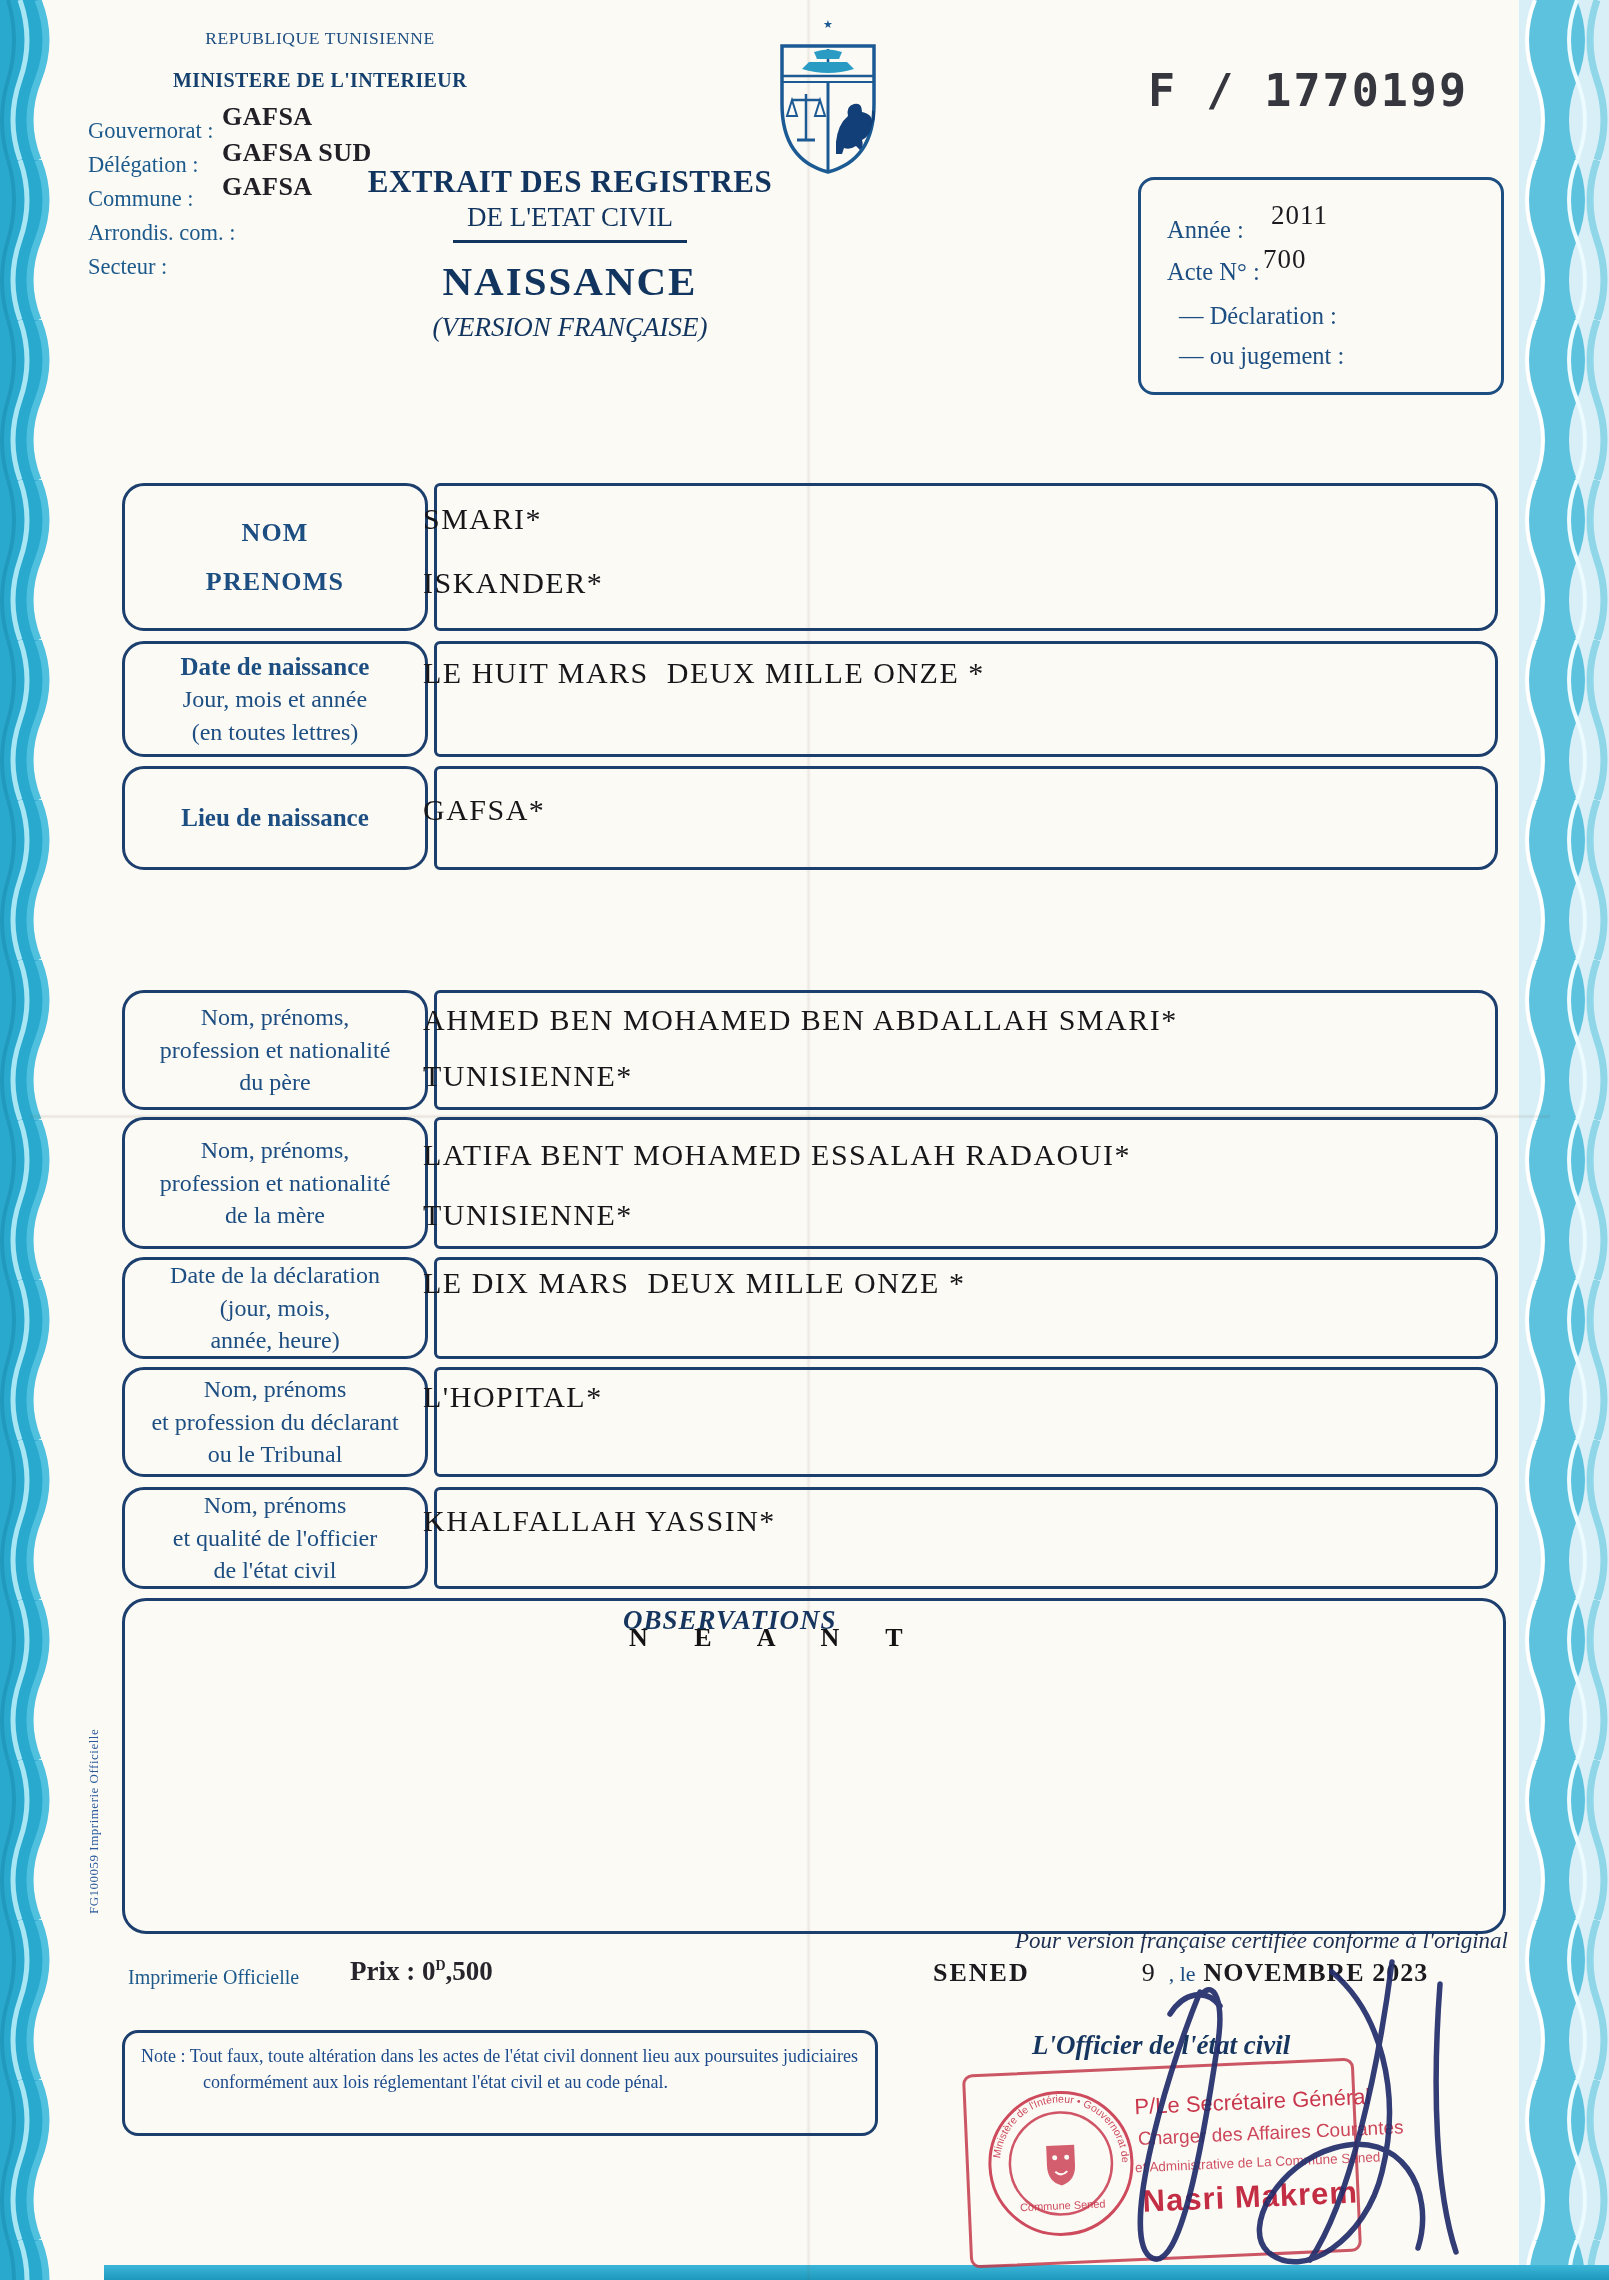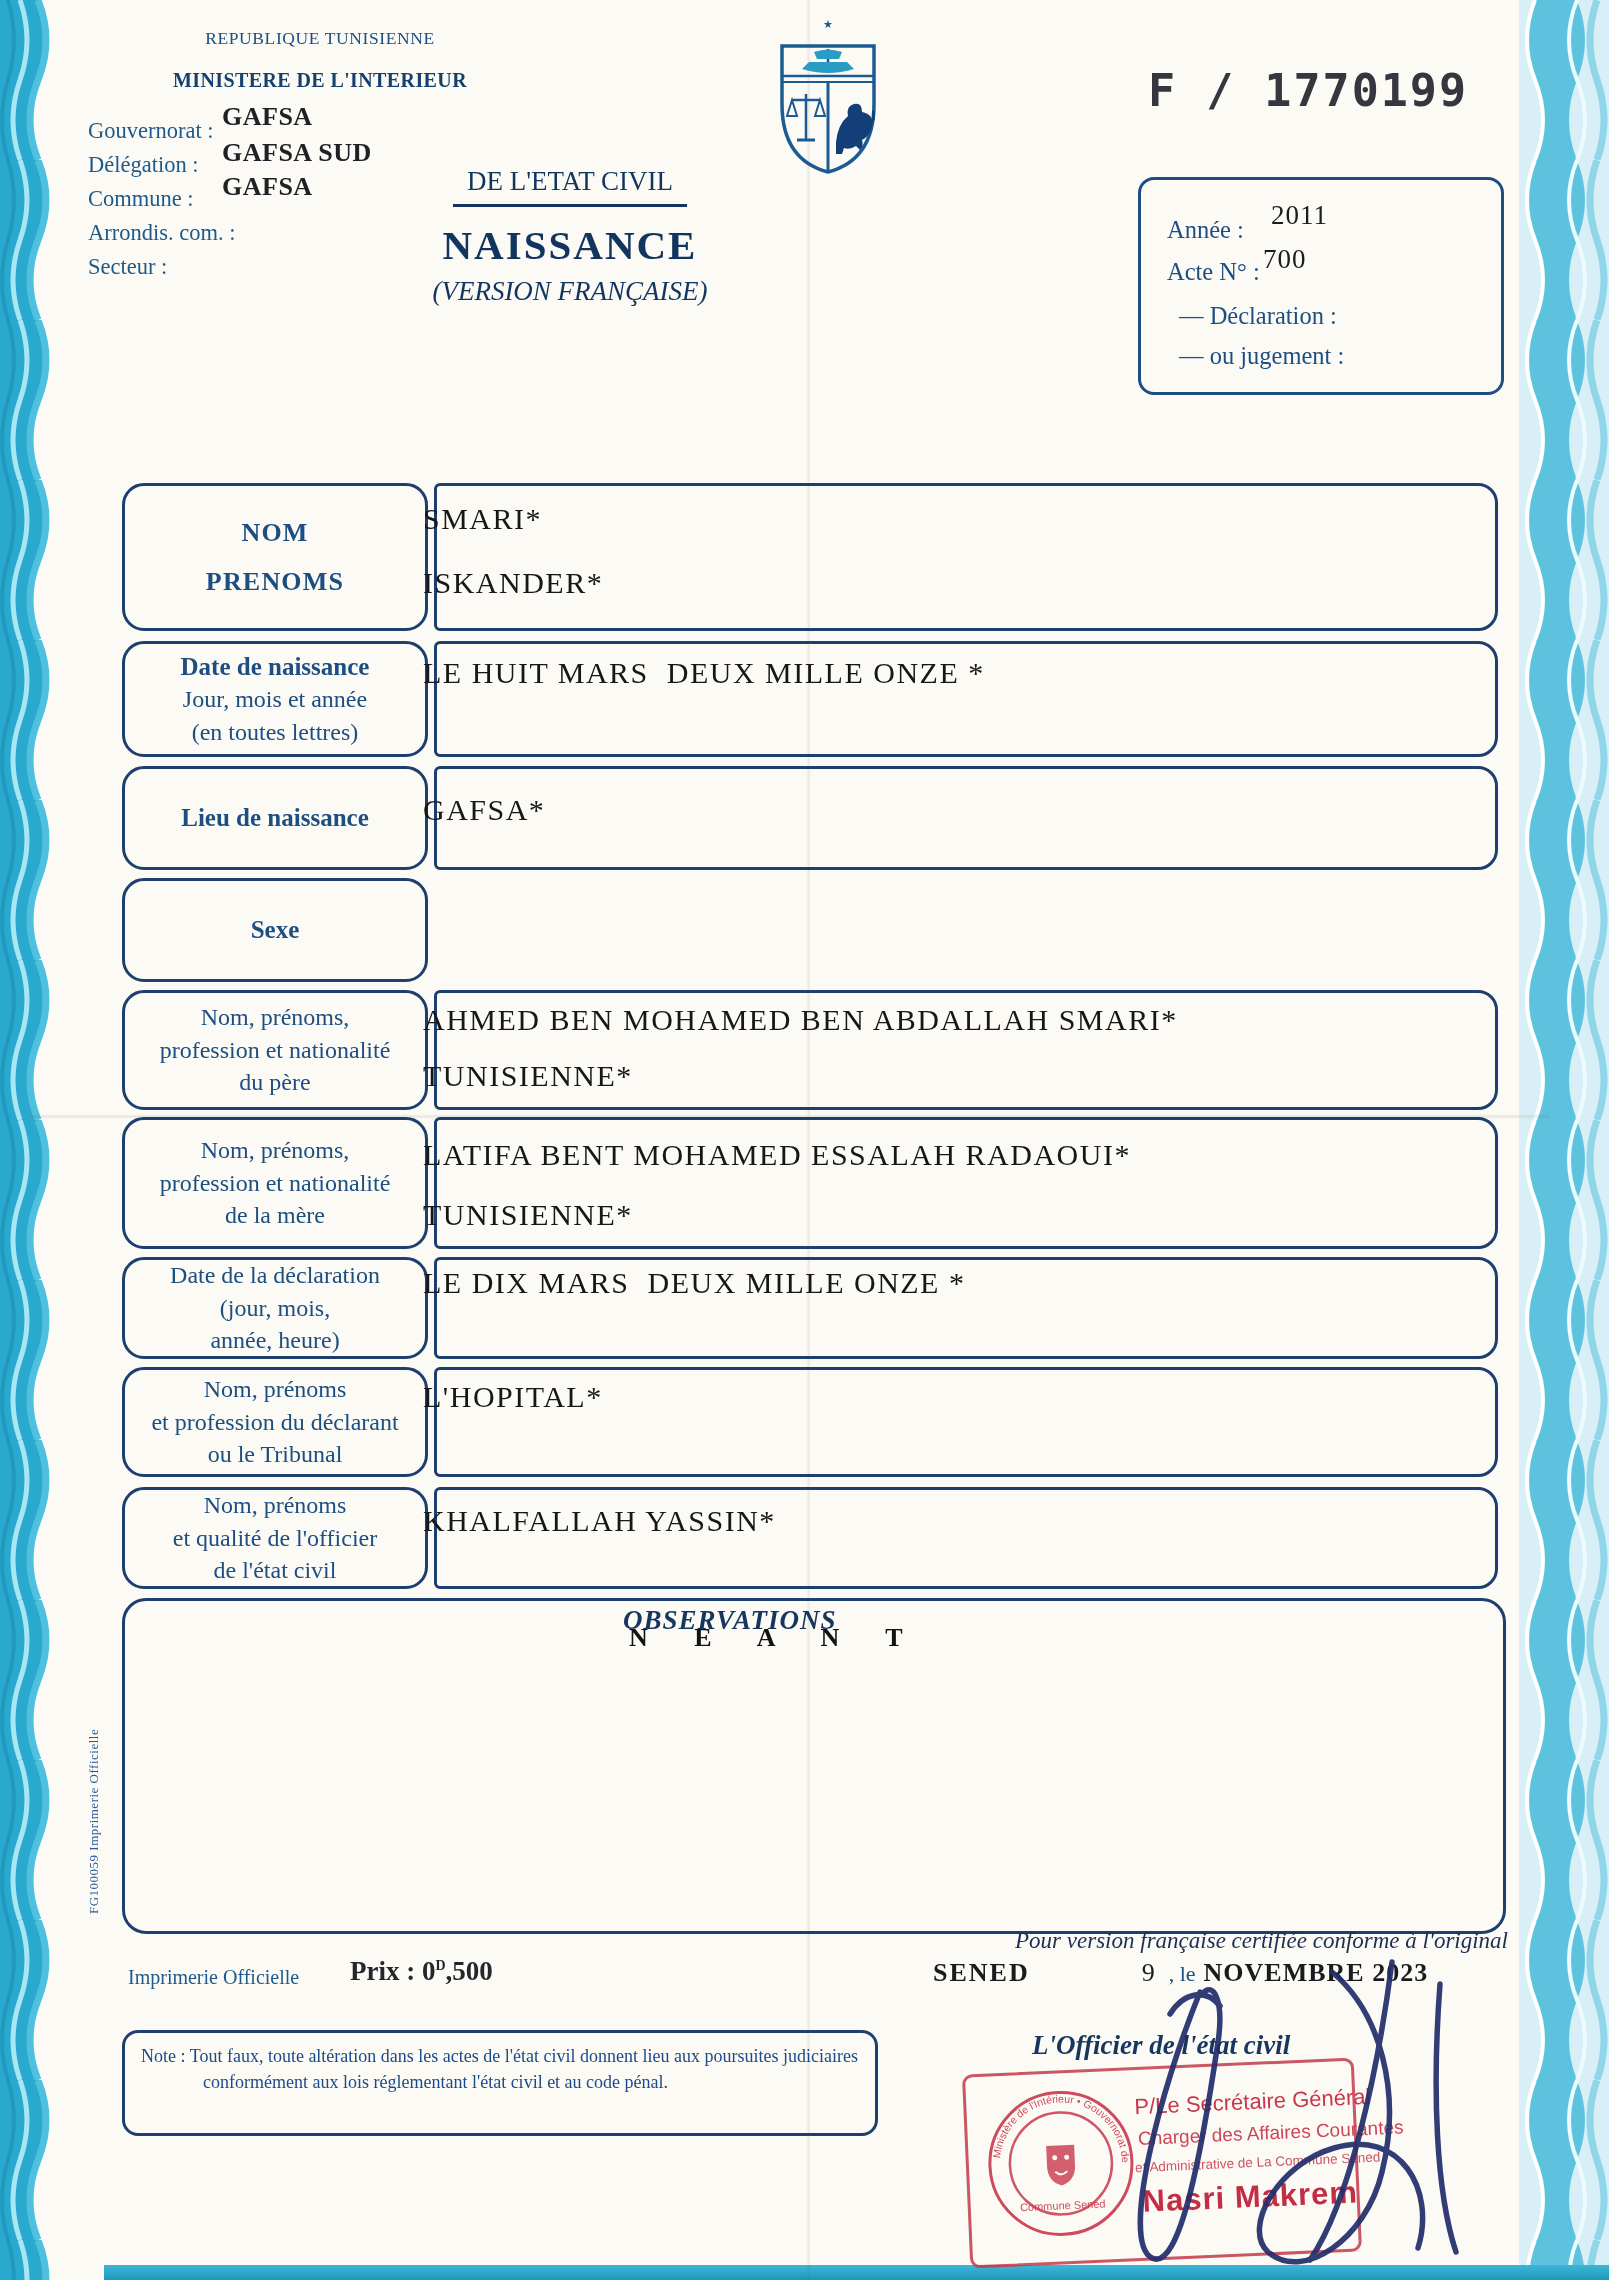--- a/index.html
+++ b/index.html
@@ -168,20 +168,21 @@
   <div class="actbox">
     <span class="abl a1">Année :</span>
     <span class="abv a1v">2011</span>
     <span class="abl a2">Acte N° :</span>
     <span class="abv a2v">700</span>
     <span class="abl a3">— Déclaration :</span>
     <span class="abl a4">— ou jugement :</span>
   </div>
 
   <div class="titles">
+    <div class="t1">EXTRAIT DES REGISTRES</div>
     <div class="t2"><span>DE L'ETAT CIVIL</span></div>
     <div class="t3">NAISSANCE</div>
     <div class="t4">(VERSION FRANÇAISE)</div>
   </div>
 
   <div class="row r2">
     <div class="lab">
       <span class="l">Date de naissance</span>
       <span class="l">Jour, mois et année</span>
       <span class="l">(en toutes lettres)</span>
@@ -207,25 +208,20 @@
       <span class="l">Lieu de naissance</span>
       <span class="l"></span>
       <span class="l"></span>
     </div>
     <div class="valbox">
       <span class="val v1">GAFSA*</span>
       <span class="val v2"></span>
     </div>
   </div>
   <div class="row r4">
-    <div class="lab">
-      <span class="l">Sexe</span>
-      <span class="l"></span>
-      <span class="l"></span>
-    </div>
   </div>
   <div class="row r5">
     <div class="lab">
       <span class="l">Nom, prénoms,</span>
       <span class="l">profession et nationalité</span>
       <span class="l">du père</span>
     </div>
     <div class="valbox">
       <span class="val v1">AHMED BEN MOHAMED BEN ABDALLAH SMARI*</span>
       <span class="val v2">TUNISIENNE*</span>

